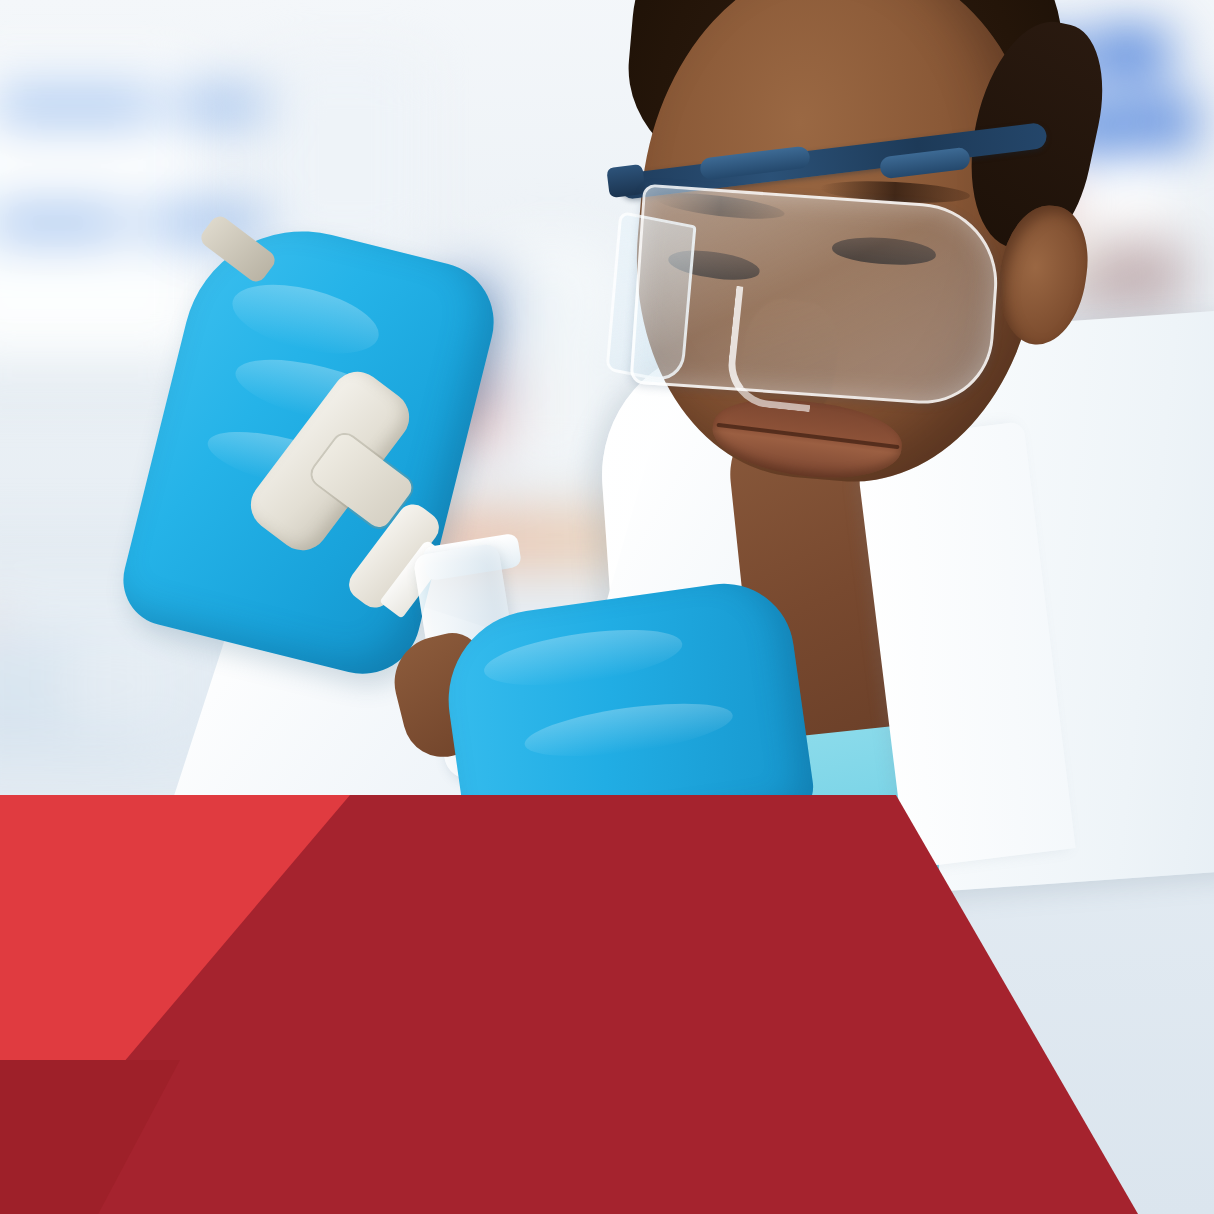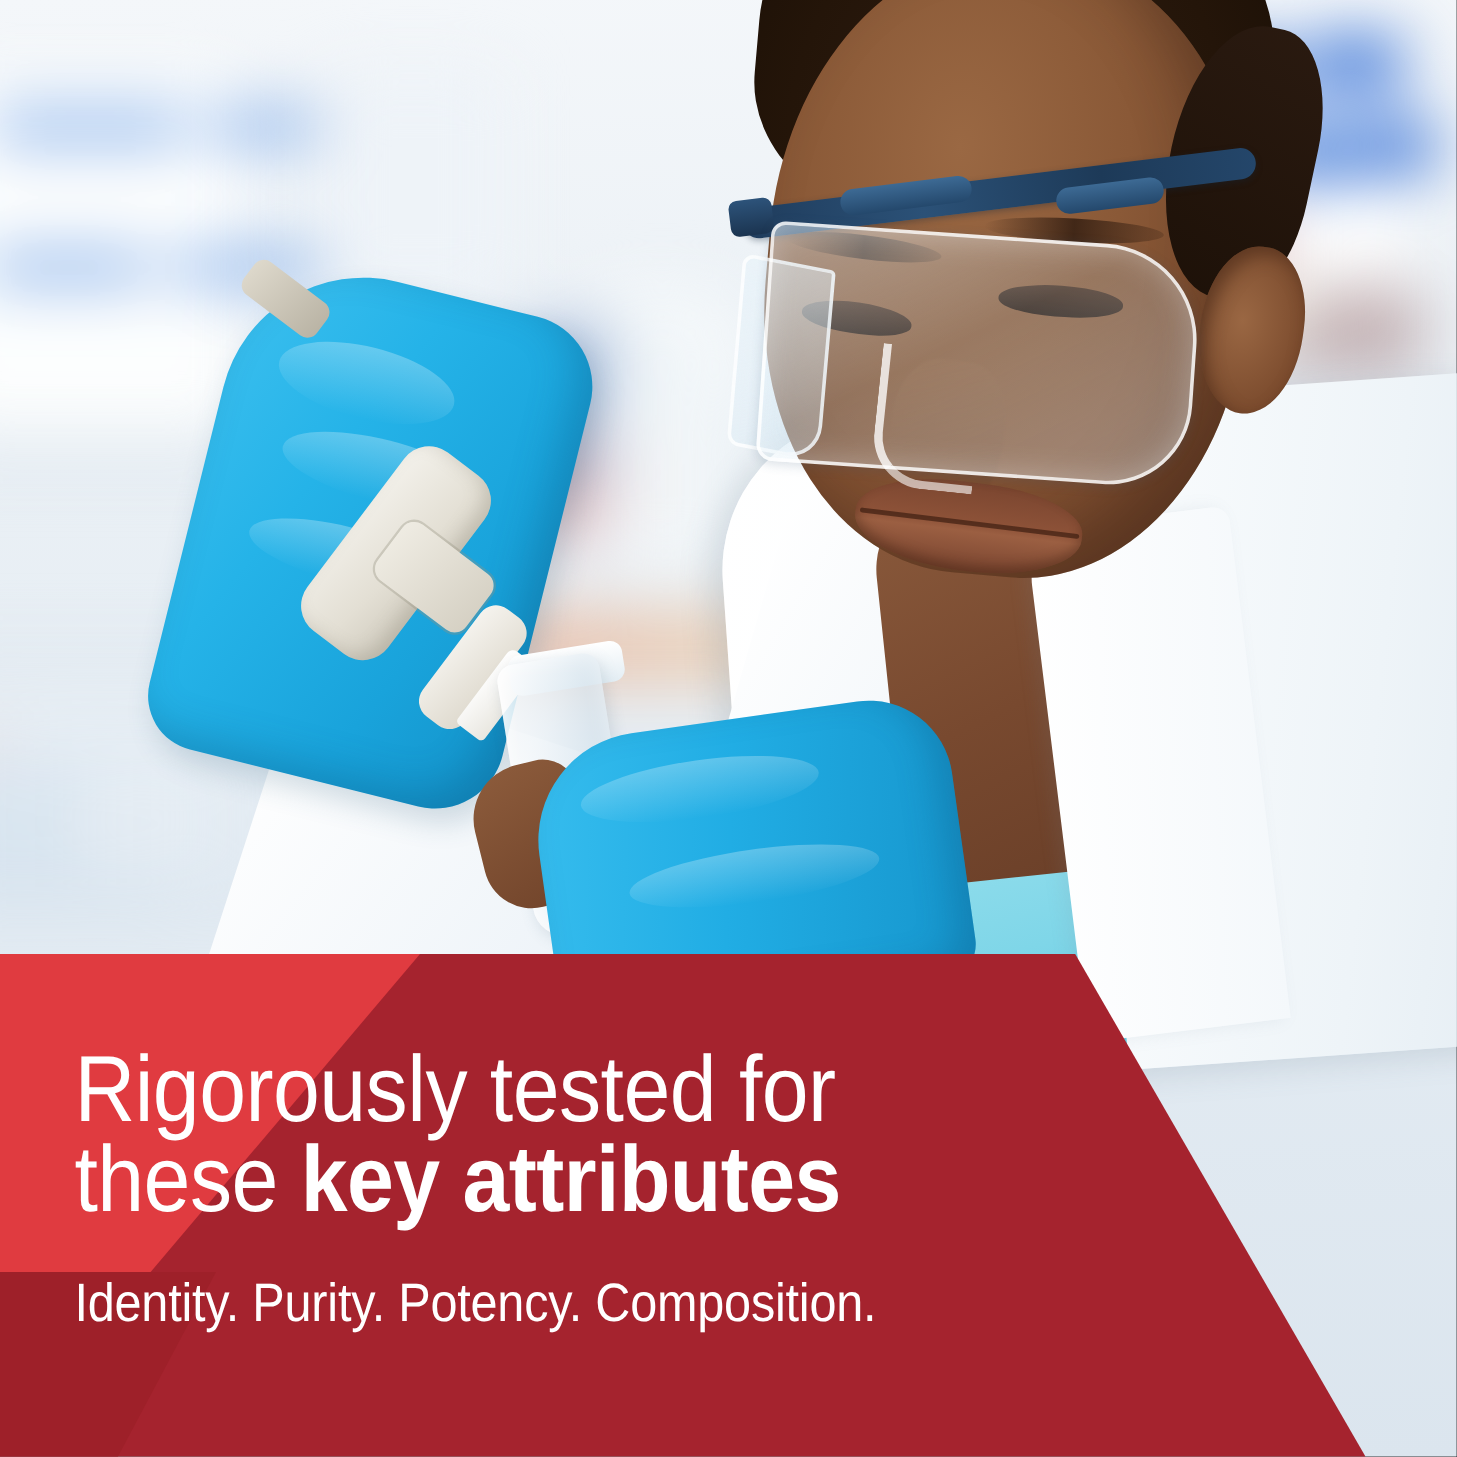--- a/index.html
+++ b/index.html
@@ -406,21 +406,14 @@
       <g clip-path="url(#bannerClip)">
         <rect x="0" y="790" width="1214" height="430" fill="#A5232E"></rect>
 
         <polygon points="-460,795 10,795 -330,1220 -820,1220" fill="#E03B40"></polygon>
         <polygon points="-20,795 350,795 -10,1220 -390,1220" fill="#E03B40"></polygon>
         <polygon points="-60,1060 180,1060 95,1220 -150,1220" fill="#9E2029"></polygon>
       </g>
     </svg>
   </div>
 
-  <div class="banner-text">
-    <div class="headline">
-      <span class="line">Rigorously tested for</span>
-      <span class="line"><span>these </span><span class="bold">key attributes</span></span>
-    </div>
-    <div class="subline">Identity. Purity. Potency. Composition.</div>
-  </div>
 
 </div>
 
 </body></html>

